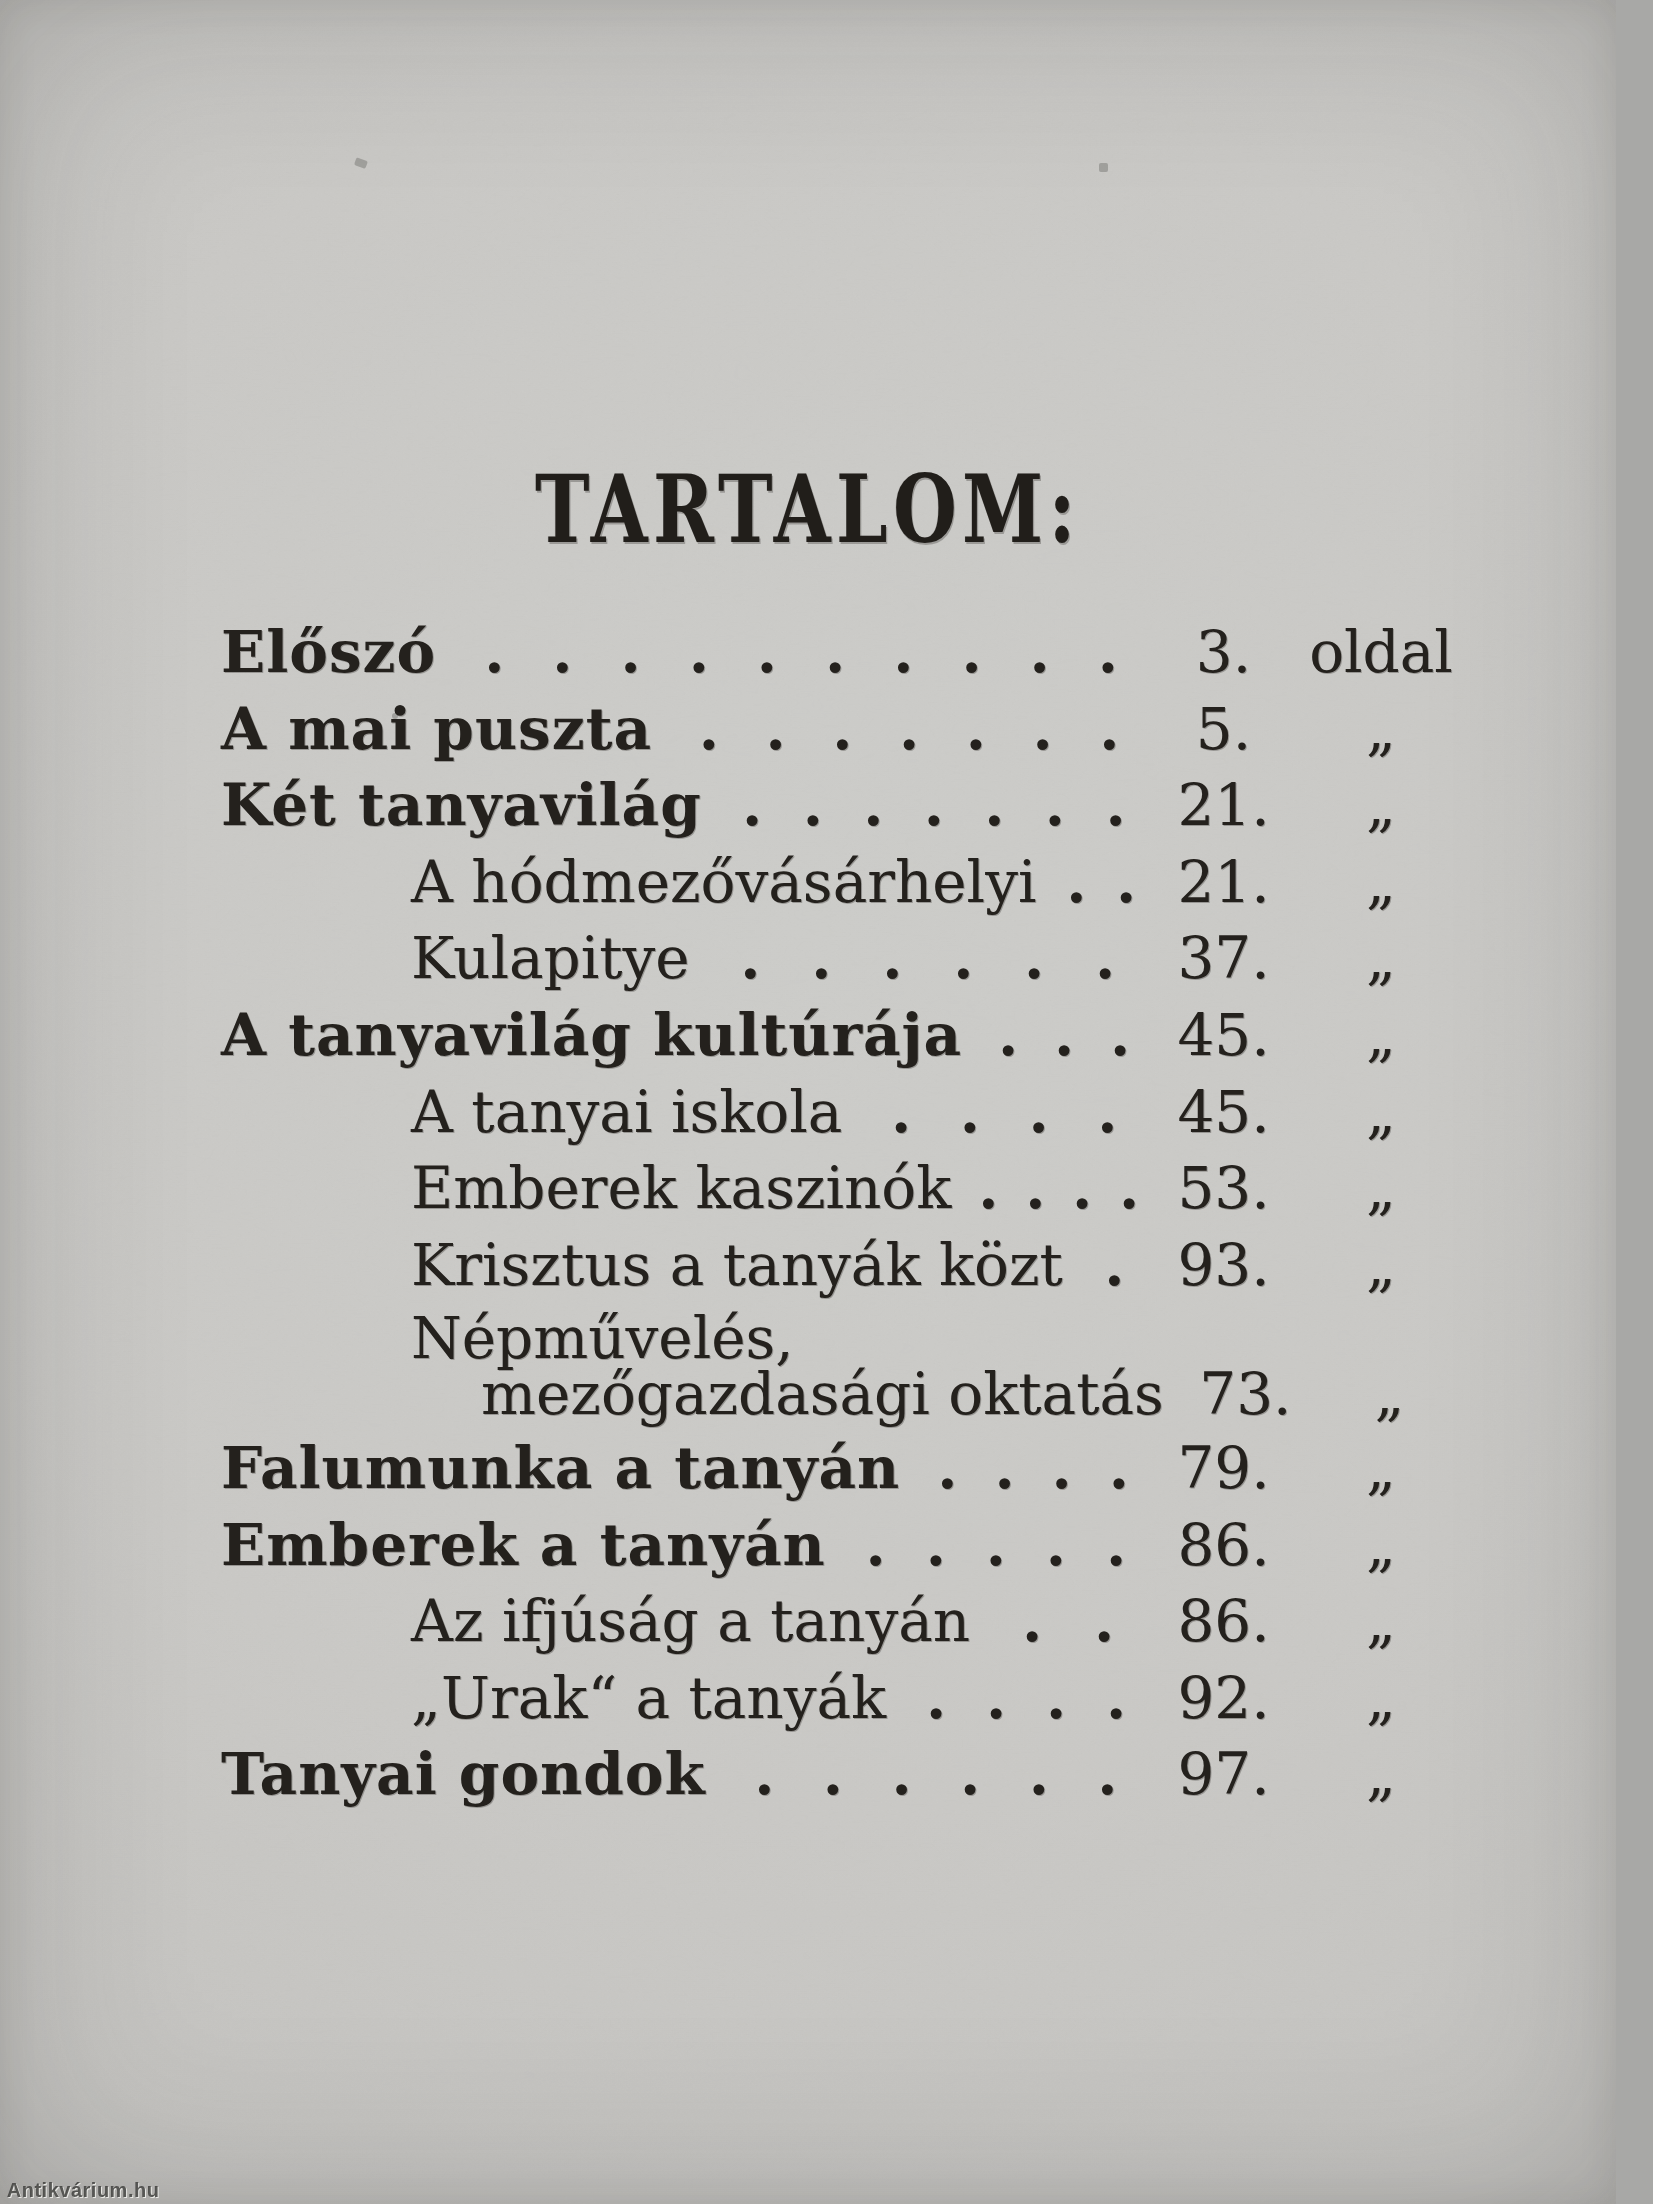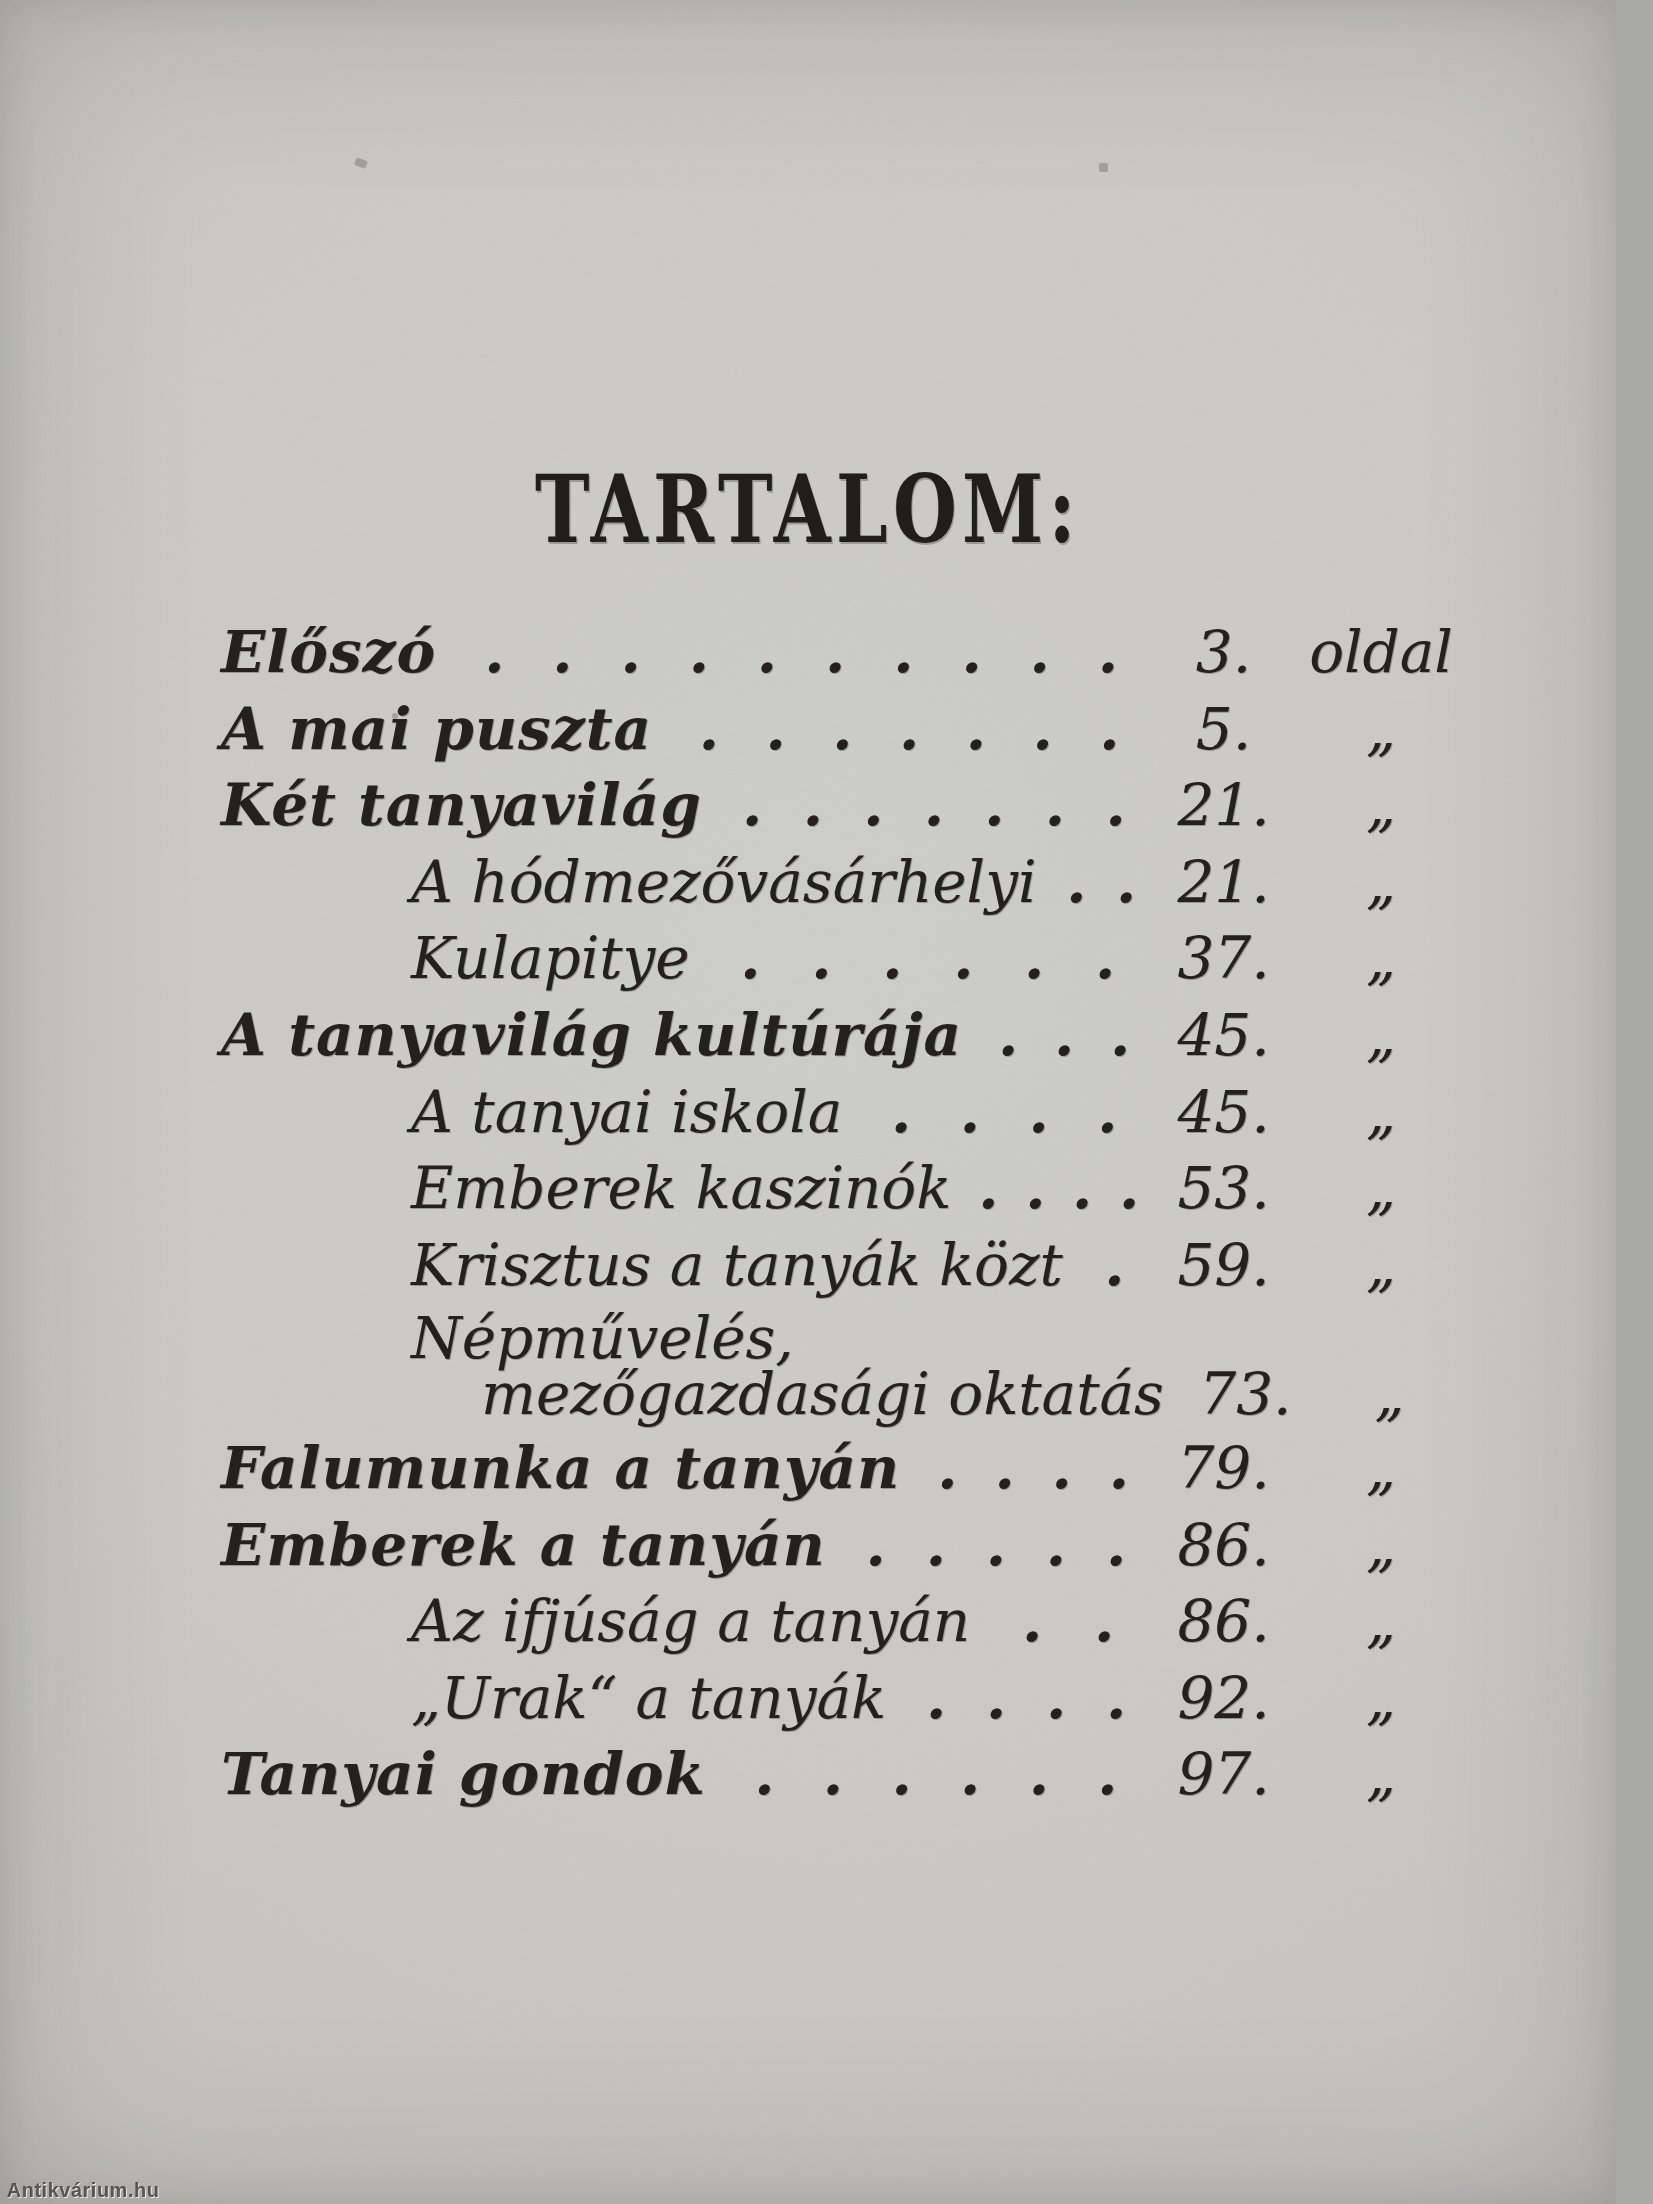--- a/index.html
+++ b/index.html
@@ -54,21 +54,20 @@
     transform-origin: 50% 50%;
     color: #211e1a;
     text-shadow: 1.5px 1.5px 0 rgba(33,30,26,0.28), -0.5px -0.5px 0 rgba(33,30,26,0.18);
   }
 
   .toc {
     position: absolute;
     left: 221px;
     top: 621px;
     width: 1260px;
-    font-style: italic;
   }
   .row { margin-bottom: 14.6px; }
   .line {
     display: flex;
     align-items: baseline;
     line-height: 62px;
     font-size: 58px;
   }
   .row.bold .name {
     font-weight: bold;
@@ -263,21 +262,21 @@
       <span class="pagenum">53.</span>
       <span class="unit">„</span>
     </div>
   </div>
       <div class="row">
     <div class="line">
       <span class="name ind-1">Krisztus a tanyák közt</span>
       <span class="dots">
             <span class="dot">.</span>
           </span>
-      <span class="pagenum">59.</span>
+      <span class="pagenum">93.</span>
       <span class="unit">„</span>
     </div>
   </div>
       <div class="row wrapped">
     <div class="line">
       <span class="name ind-1">Népművelés,</span>
       <span class="dots"></span>
       <span class="pagenum"></span>
       <span class="unit"></span>
     </div>

